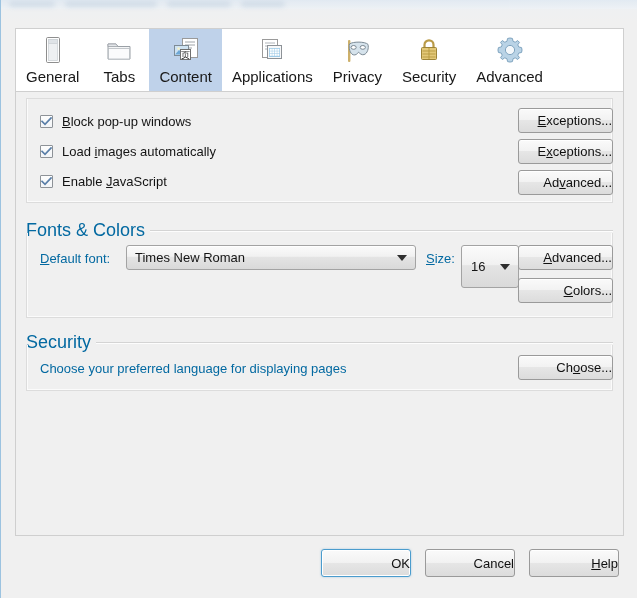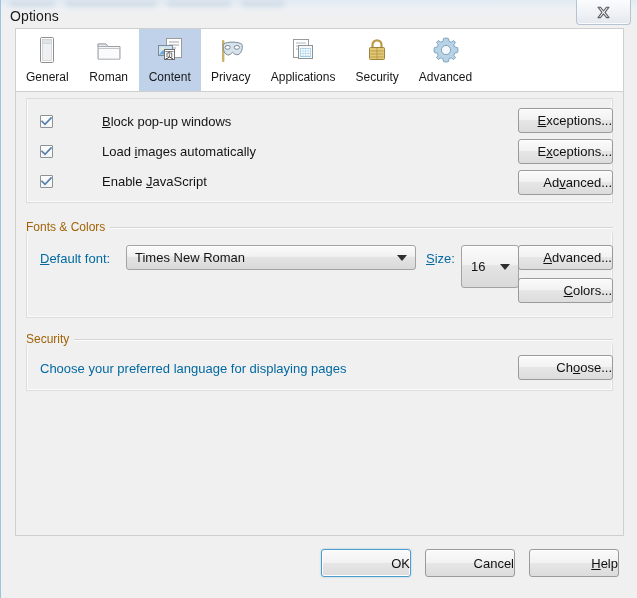--- a/index.html
+++ b/index.html
@@ -99,21 +99,21 @@
   }
   .tab.selected { background: #bfd2ea; }
   .tab .tab-icon {
     height: 36px;
     width: 40px;
     display: flex;
     align-items: center;
     justify-content: center;
   }
   .tab .tab-label {
-    font-size: 12px;
+    font-size: 15px;
     color: #181818;
     line-height: 18px;
     white-space: nowrap;
   }
 
   
   #panel {
     position: absolute;
     top: 92px;
     left: 14px;
@@ -130,22 +130,22 @@
     left: 0;
     right: 0;
   }
   .group-header {
     display: flex;
     align-items: center;
     gap: 5px;
     padding: 0 10px 0 10px;
   }
   .group-header .g-label {
-    font-size: 12px;
-    color: #a16207;
+    font-size: 18px;
+    color: #0369a1;
     white-space: nowrap;
   }
   .group-header .g-rule {
     flex: 1 1 auto;
     height: 1px;
     background: #d4d4d4;
     box-shadow: 0 1px 0 #fdfdfd;
   }
   .group-box {
     position: absolute;
@@ -173,21 +173,20 @@
     display: flex;
     align-items: center;
     justify-content: center;
     flex: 0 0 auto;
   }
   .cbx svg { display: block; }
   .check-label {
     font-size: 13px;
     color: #141414;
     white-space: nowrap;
-    margin-left: 40px;
   }
 
   
   .btn {
     box-sizing: border-box;
     border: 1px solid #9a9a9a;
     border-radius: 3px;
     background: linear-gradient(to bottom, #fafafa 0%, #f2f2f2 48%, #e6e6e6 50%, #dcdcdc 100%);
     box-shadow: inset 0 1px 0 #ffffff;
     display: flex;
@@ -267,32 +266,20 @@
 
 <div id="window">
 
   <div class="ghost-bar">
     <div class="blur" style="left:8px;width:46px;"></div>
     <div class="blur" style="left:64px;width:92px;"></div>
     <div class="blur" style="left:166px;width:64px;"></div>
     <div class="blur" style="left:240px;width:44px;"></div>
   </div>
 
-  <div id="titlebar">
-    <div id="title-text">Options</div>
-    <div id="close-button" title="Close">
-      <span>
-        <svg width="17" height="15" viewBox="0 0 17 15" aria-hidden="true">
-          <g fill="none" stroke="#5a5f66" stroke-width="1.1" stroke-linejoin="round">
-            <path d="M3 2.2 L5.4 2.2 L8.5 6 L11.6 2.2 L14 2.2 L10 7.4 L14 12.6 L11.6 12.6 L8.5 8.9 L5.4 12.6 L3 12.6 L7 7.4 Z" fill="#ffffff"></path>
-          </g>
-        </svg>
-      </span>
-    </div>
-  </div>
 
   <div id="tabstrip">
 
     <div class="tab">
       <span class="tab-icon">
         <svg width="26" height="32" viewBox="0 0 26 32" aria-hidden="true">
           <rect x="6.5" y="3.5" width="13" height="25" rx="1.2" fill="#ffffff" stroke="#8e8e8e"></rect>
           <rect x="8.5" y="5.5" width="9" height="21" fill="#eef0f2" stroke="#cdd1d5" stroke-width=".8"></rect>
           <rect x="8.5" y="5.5" width="9" height="4" fill="#dfe3e7" stroke="#cdd1d5" stroke-width=".8"></rect>
         </svg>
@@ -301,54 +288,40 @@
     </div>
 
     <div class="tab">
       <span class="tab-icon">
         <svg width="30" height="32" viewBox="0 0 30 32" aria-hidden="true">
           <path d="M4 10 h8 l2 2.5 h12 v12.5 h-22 z" fill="#f4f5f6" stroke="#9aa0a6" stroke-width="1"></path>
           <path d="M4 10 h8 l2 2.5 h-10 z" fill="#e4e7ea" stroke="#9aa0a6" stroke-width=".8"></path>
           <rect x="4.5" y="14.5" width="21" height="10.5" fill="#fbfbfc" stroke="#b6bbc0" stroke-width=".8"></rect>
         </svg>
       </span>
-      <span class="tab-label">Roman</span>
+      <span class="tab-label">Tabs</span>
     </div>
 
     <div class="tab selected">
       <span class="tab-icon">
         <svg width="34" height="32" viewBox="0 0 34 32" aria-hidden="true">
           <rect x="13.5" y="4.5" width="15" height="19" fill="#ffffff" stroke="#9a9a9a" stroke-width="1"></rect>
           <g stroke="#9fa4a9" stroke-width="1">
             <line x1="16" y1="8" x2="26" y2="8"></line>
             <line x1="16" y1="11" x2="26" y2="11"></line>
             <line x1="16" y1="14" x2="23" y2="14"></line>
           </g>
           <rect x="5.5" y="11.5" width="14" height="10" fill="#cfe3f2" stroke="#7e8b95" stroke-width="1"></rect>
           <path d="M6 20.5 l4-4.5 3 3 2.5-2 3.2 3.5 z" fill="#6fa8d6"></path>
           <circle cx="9.6" cy="14.6" r="1.3" fill="#f4f1c8"></circle>
           <rect x="11.5" y="15.5" width="10" height="10" fill="#ffffff" stroke="#6f6f6f" stroke-width="1"></rect>
           <text x="16.5" y="23.6" font-family="DejaVu Sans, sans-serif" font-size="9" text-anchor="middle" fill="#1d1d1d">页</text>
         </svg>
       </span>
       <span class="tab-label">Content</span>
-    </div>
-
-    <div class="tab">
-      <span class="tab-icon">
-        <svg width="32" height="32" viewBox="0 0 32 32" aria-hidden="true">
-          <rect x="7" y="6" width="2.4" height="22" rx="1" fill="#cdb06a"></rect>
-          <path d="M8.5 10 C12 7.4 24 7.4 27 10.4 C28 14 26.5 19.5 23 20.6
-                   C20.6 21.3 18.8 19.4 17.6 18.2 C16.4 19.7 14.6 21.6 12.2 20.8
-                   C8.8 19.7 7.6 13.6 8.5 10 Z" fill="#d6e3ec" stroke="#7d8b96" stroke-width="1"></path>
-          <ellipse cx="12.6" cy="13.4" rx="2.6" ry="1.9" fill="#ffffff" stroke="#6f7d88" stroke-width=".9"></ellipse>
-          <ellipse cx="21.8" cy="13.4" rx="2.6" ry="1.9" fill="#ffffff" stroke="#6f7d88" stroke-width=".9"></ellipse>
-        </svg>
-      </span>
-      <span class="tab-label">Privacy</span>
     </div>
 
     <div class="tab">
       <span class="tab-icon">
         <svg width="32" height="32" viewBox="0 0 32 32" aria-hidden="true">
           <rect x="6.5" y="5.5" width="15" height="18" fill="#ffffff" stroke="#9a9a9a"></rect>
           <g stroke="#b0b5ba" stroke-width="1">
             <line x1="9" y1="9" x2="19" y2="9"></line>
             <line x1="9" y1="12" x2="19" y2="12"></line>
             <line x1="9" y1="15" x2="16" y2="15"></line>
@@ -369,20 +342,34 @@
             <rect x="18.8" y="19.8" width="2" height="2"></rect>
               <rect x="21.3" y="19.8" width="2" height="2"></rect>
           </g>
         </svg>
       </span>
       <span class="tab-label">Applications</span>
     </div>
 
     <div class="tab">
       <span class="tab-icon">
+        <svg width="32" height="32" viewBox="0 0 32 32" aria-hidden="true">
+          <rect x="7" y="6" width="2.4" height="22" rx="1" fill="#cdb06a"></rect>
+          <path d="M8.5 10 C12 7.4 24 7.4 27 10.4 C28 14 26.5 19.5 23 20.6
+                   C20.6 21.3 18.8 19.4 17.6 18.2 C16.4 19.7 14.6 21.6 12.2 20.8
+                   C8.8 19.7 7.6 13.6 8.5 10 Z" fill="#d6e3ec" stroke="#7d8b96" stroke-width="1"></path>
+          <ellipse cx="12.6" cy="13.4" rx="2.6" ry="1.9" fill="#ffffff" stroke="#6f7d88" stroke-width=".9"></ellipse>
+          <ellipse cx="21.8" cy="13.4" rx="2.6" ry="1.9" fill="#ffffff" stroke="#6f7d88" stroke-width=".9"></ellipse>
+        </svg>
+      </span>
+      <span class="tab-label">Privacy</span>
+    </div>
+
+    <div class="tab">
+      <span class="tab-icon">
         <svg width="28" height="32" viewBox="0 0 28 32" aria-hidden="true">
           <path d="M9.5 14 v-3.2 a4.5 4.5 0 0 1 9 0 V14" fill="none" stroke="#b99a47" stroke-width="2.2"></path>
           <rect x="6.5" y="13.5" width="15" height="12" rx="1" fill="#e3c878" stroke="#9d8438"></rect>
           <g stroke="#b5983f" stroke-width=".9">
             <line x1="7.5" y1="17" x2="20.5" y2="17"></line>
             <line x1="7.5" y1="20" x2="20.5" y2="20"></line>
             <line x1="7.5" y1="23" x2="20.5" y2="23"></line>
             <line x1="14" y1="14" x2="14" y2="25"></line>
           </g>
         </svg>

